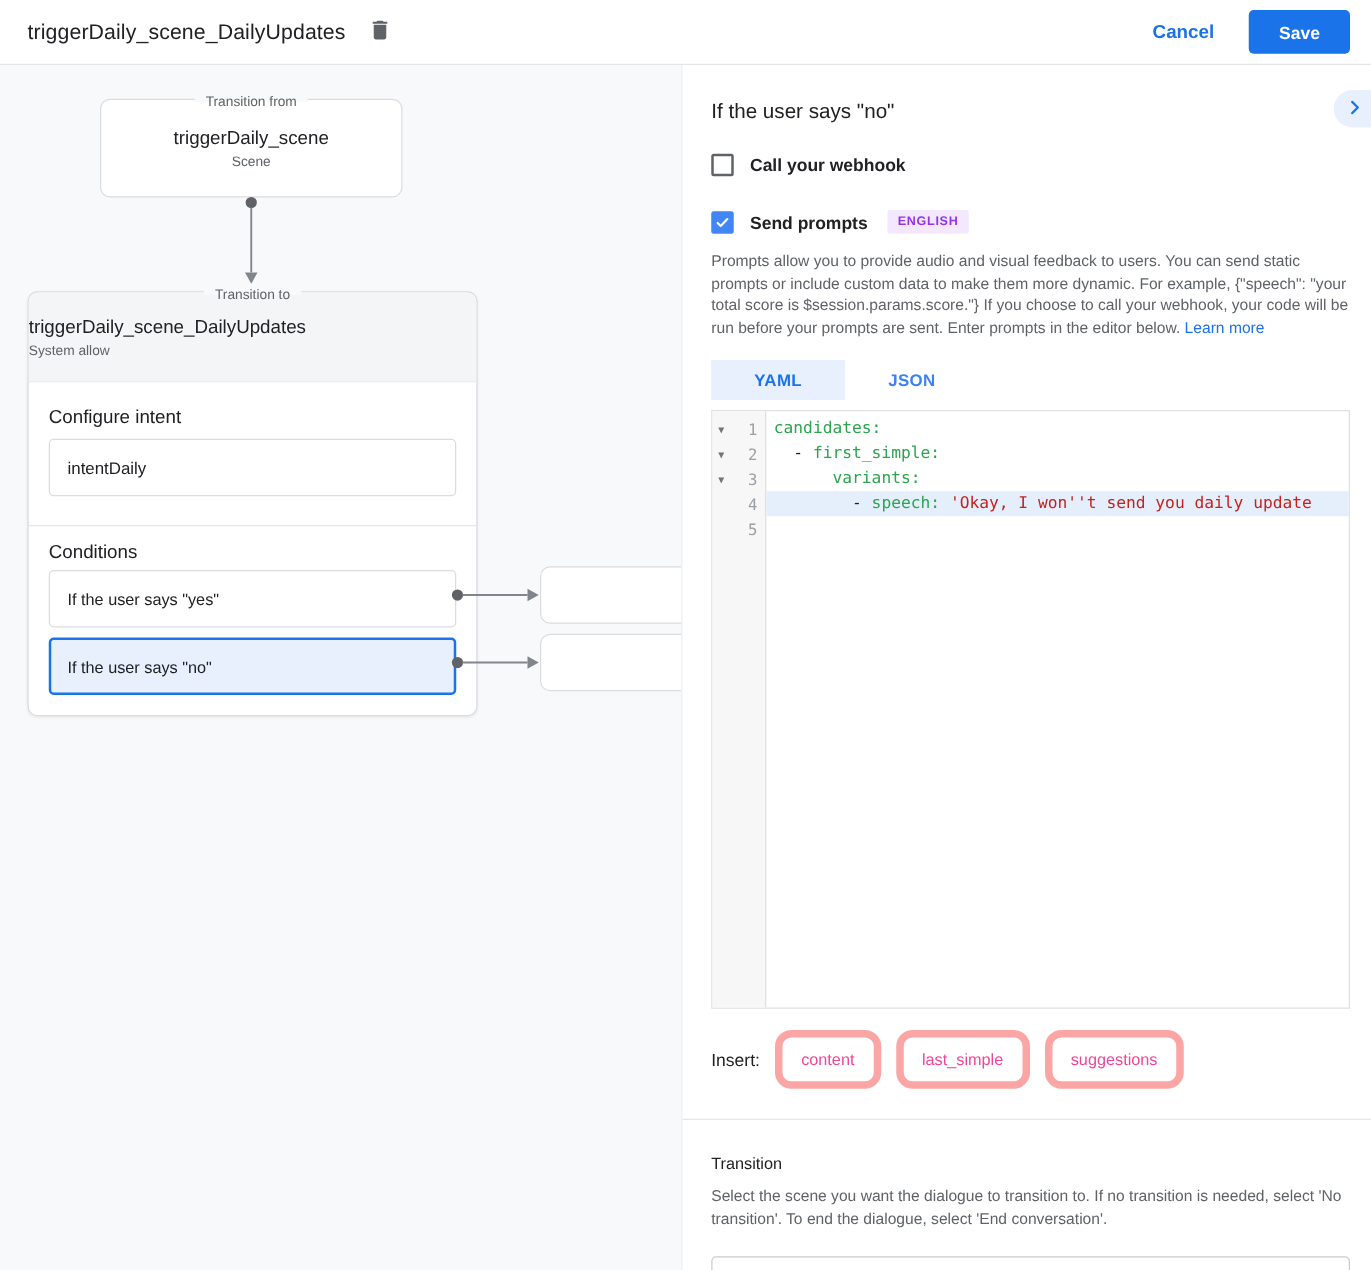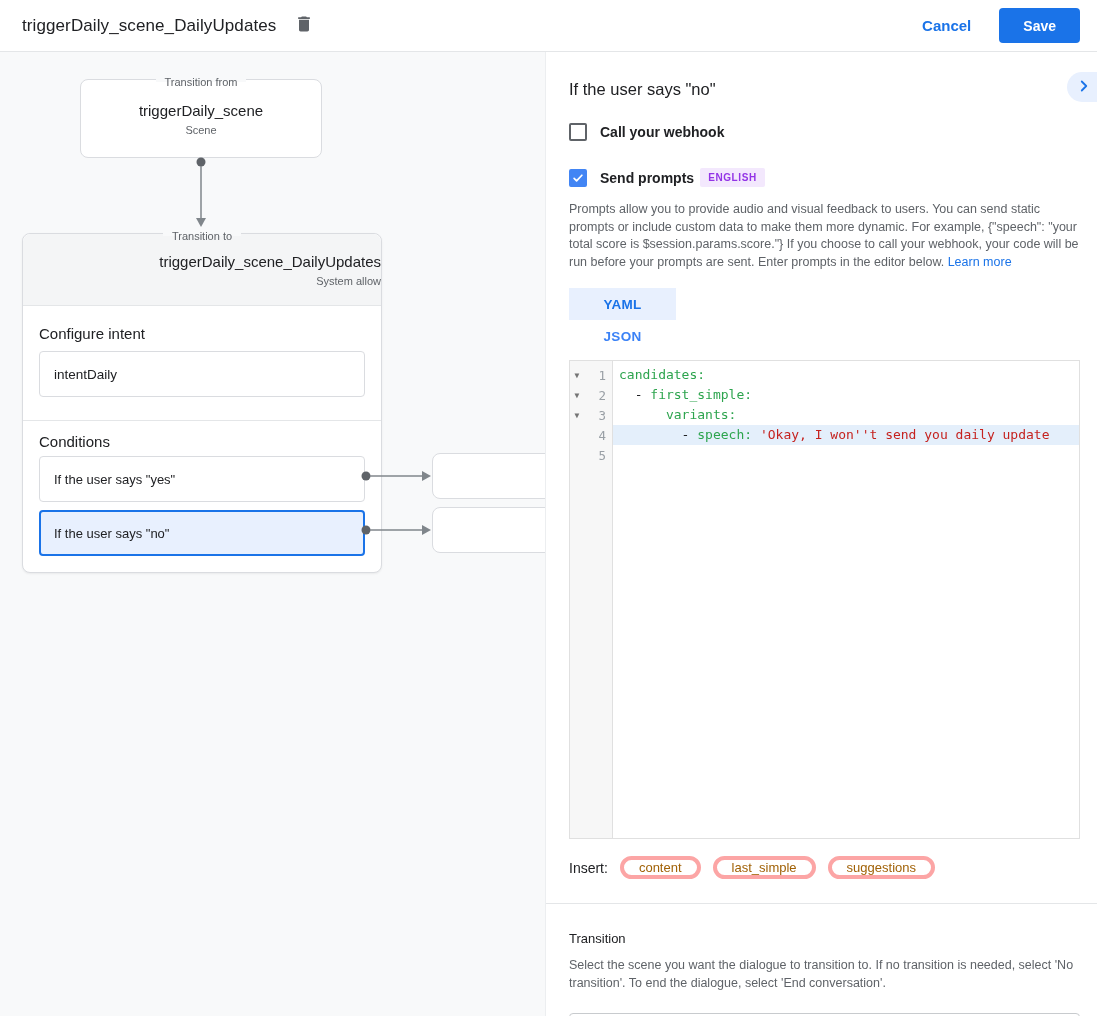--- a/index.html
+++ b/index.html
@@ -30,21 +30,21 @@
   .from-box { position:absolute; left:80px; top:27px; width:242px; height:79px; background:#fff;
     border:1px solid #DADCE0; border-radius:8px; display:flex; flex-direction:column;
     align-items:center; justify-content:center; }
   .from-box .legend span { background:linear-gradient(#F8F9FA 50%, #ffffff 50%); }
   .node-title { font-size:15px; color:#202124; }
   .node-sub { font-size:11px; color:#5F6368; margin-top:5px; }
 
   .to-card { position:absolute; left:22px; top:181px; width:360px; background:#fff;
     border:1px solid #DADCE0; border-radius:8px; box-shadow:0 1px 2px rgba(60,64,67,.08); }
   .to-card .card-head { position:relative; height:72px; background:#F4F5F6; border-bottom:1px solid #E4E6E8;
-    border-radius:8px 8px 0 0; display:flex; flex-direction:column; align-items:flex-end; justify-content:center; }
+    border-radius:8px 8px 0 0; display:flex; flex-direction:column; align-items:flex-start; justify-content:center; }
   .to-card .card-head .legend span { background:linear-gradient(#F8F9FA 50%, #F4F5F6 50%); }
   .card-body { padding:19px 16px 16px 16px; }
   .section-label { font-size:15px; color:#202124; }
   .intent-input { margin-top:9px; height:46px; border:1px solid #DADCE0; border-radius:4px;
     display:flex; align-items:center; padding:0 14px; font-size:13.5px; background:#fff; }
   .card-divider { border-top:1px solid #E4E6E8; margin:23px -16px 0 -16px; }
   .cond-label { margin-top:12px; font-size:15px; }
   .cond { margin-top:6px; height:46px; border:1px solid #DADCE0; border-radius:4px; background:#fff;
     display:flex; align-items:center; padding:0 14px; font-size:13px; cursor:pointer; }
   .cond + .cond { margin-top:8px; }
@@ -62,46 +62,46 @@
     justify-content:flex-end; padding-right:4px; }
 
   .check-row { display:flex; align-items:center; margin-top:24px; }
   .check-row + .check-row { margin-top:27px; }
   .checkbox { width:18px; height:18px; border:2px solid #5F6368; border-radius:2px; background:#fff;
     flex:none; cursor:pointer; display:flex; align-items:center; justify-content:center; }
   .checkbox svg { display:none; }
   .checkbox.checked { background:#4285F4; border-color:#4285F4; }
   .checkbox.checked svg { display:block; }
   .check-label { font-size:14px; font-weight:700; margin-left:13px; }
-  .lang-badge { margin-left:6px; background:#F3E8FD; color:#9334E6; font-size:10px; font-weight:700;
+  .lang-badge { margin-left:16px; background:#F3E8FD; color:#9334E6; font-size:10px; font-weight:700;
     letter-spacing:.6px; padding:4px 8px; border-radius:2px; }
 
   .desc { margin-top:14px; font-size:12.5px; line-height:17.5px; color:#5F6368; max-width:514px; }
   .link { color:#1A73E8; text-decoration:none; cursor:pointer; }
 
-  .tabs { display:flex; margin-top:17px;flex-direction:column; }
+  .tabs { display:flex; margin-top:17px; }
   .tab { width:107px; height:32px; display:flex; align-items:center; justify-content:center;
     font-size:13.5px; font-weight:700; color:#3b82f6; cursor:pointer; letter-spacing:.3px; }
   .tab.active { background:#E8F0FE; color:#1A73E8; }
 
   .editor { margin-top:8px; height:479px; border:1px solid #E0E0E0; display:flex; background:#fff; }
   .gutter { width:43px; background:#F7F7F7; border-right:1px solid #E0E0E0; padding-top:4px; flex:none; }
   .gutter-row { height:20px; display:flex; align-items:center; font-family:"DejaVu Sans Mono", monospace; }
   .fold { width:14px; text-align:center; font-size:8px; color:#757575; }
   .lnum { flex:1; text-align:right; padding-right:6px; font-size:12.5px; color:#9AA0A6; }
   .codearea { flex:1; overflow:hidden; padding-top:4px; }
   .code-line { height:20px; line-height:20px; padding-left:6px; white-space:pre;
     font-family:"DejaVu Sans Mono", monospace; font-size:13px; overflow:hidden; }
   .code-line.hl { background:#E4EFFB; }
   .tk-key { color:#2DA44E; } .tk-string { color:#C5221F; } .tk-plain { color:#202124; }
 
   .insert-row { display:flex; align-items:center; margin-top:17px; }
   .insert-label { font-size:14px; color:#202124; }
-  .chip { margin-left:12px; border:4px solid #fca5a5; border-radius:13px; background:#fff;
-    padding:0 15px; font-size:13px; color:#a16207; cursor:pointer; font-family:inherit; }
+  .chip { margin-left:12px; border:6px solid #fca5a5; border-radius:13px; background:#fff;
+    padding:10px 15px; font-size:13px; color:#ec4899; cursor:pointer; font-family:inherit; }
 
   .transition-section { padding:27px 17px 0 23px; }
   .transition-title { font-size:13px; font-weight:400; }
   .transition-desc { margin-top:11px; font-size:12.5px; line-height:17.5px; color:#5F6368; max-width:514px; }
   .dropdown { margin-top:21px; height:37px; border:1px solid #C8CBCE; border-radius:4px; background:#fff;
     display:flex; align-items:center; justify-content:space-between; padding:0 13px; cursor:pointer; }
   .dropdown .value { font-size:14px; color:#202124; }
   .caret { width:0; height:0; border-left:5px solid transparent; border-right:5px solid transparent;
     border-top:5px solid #5F6368; }
 </style>

